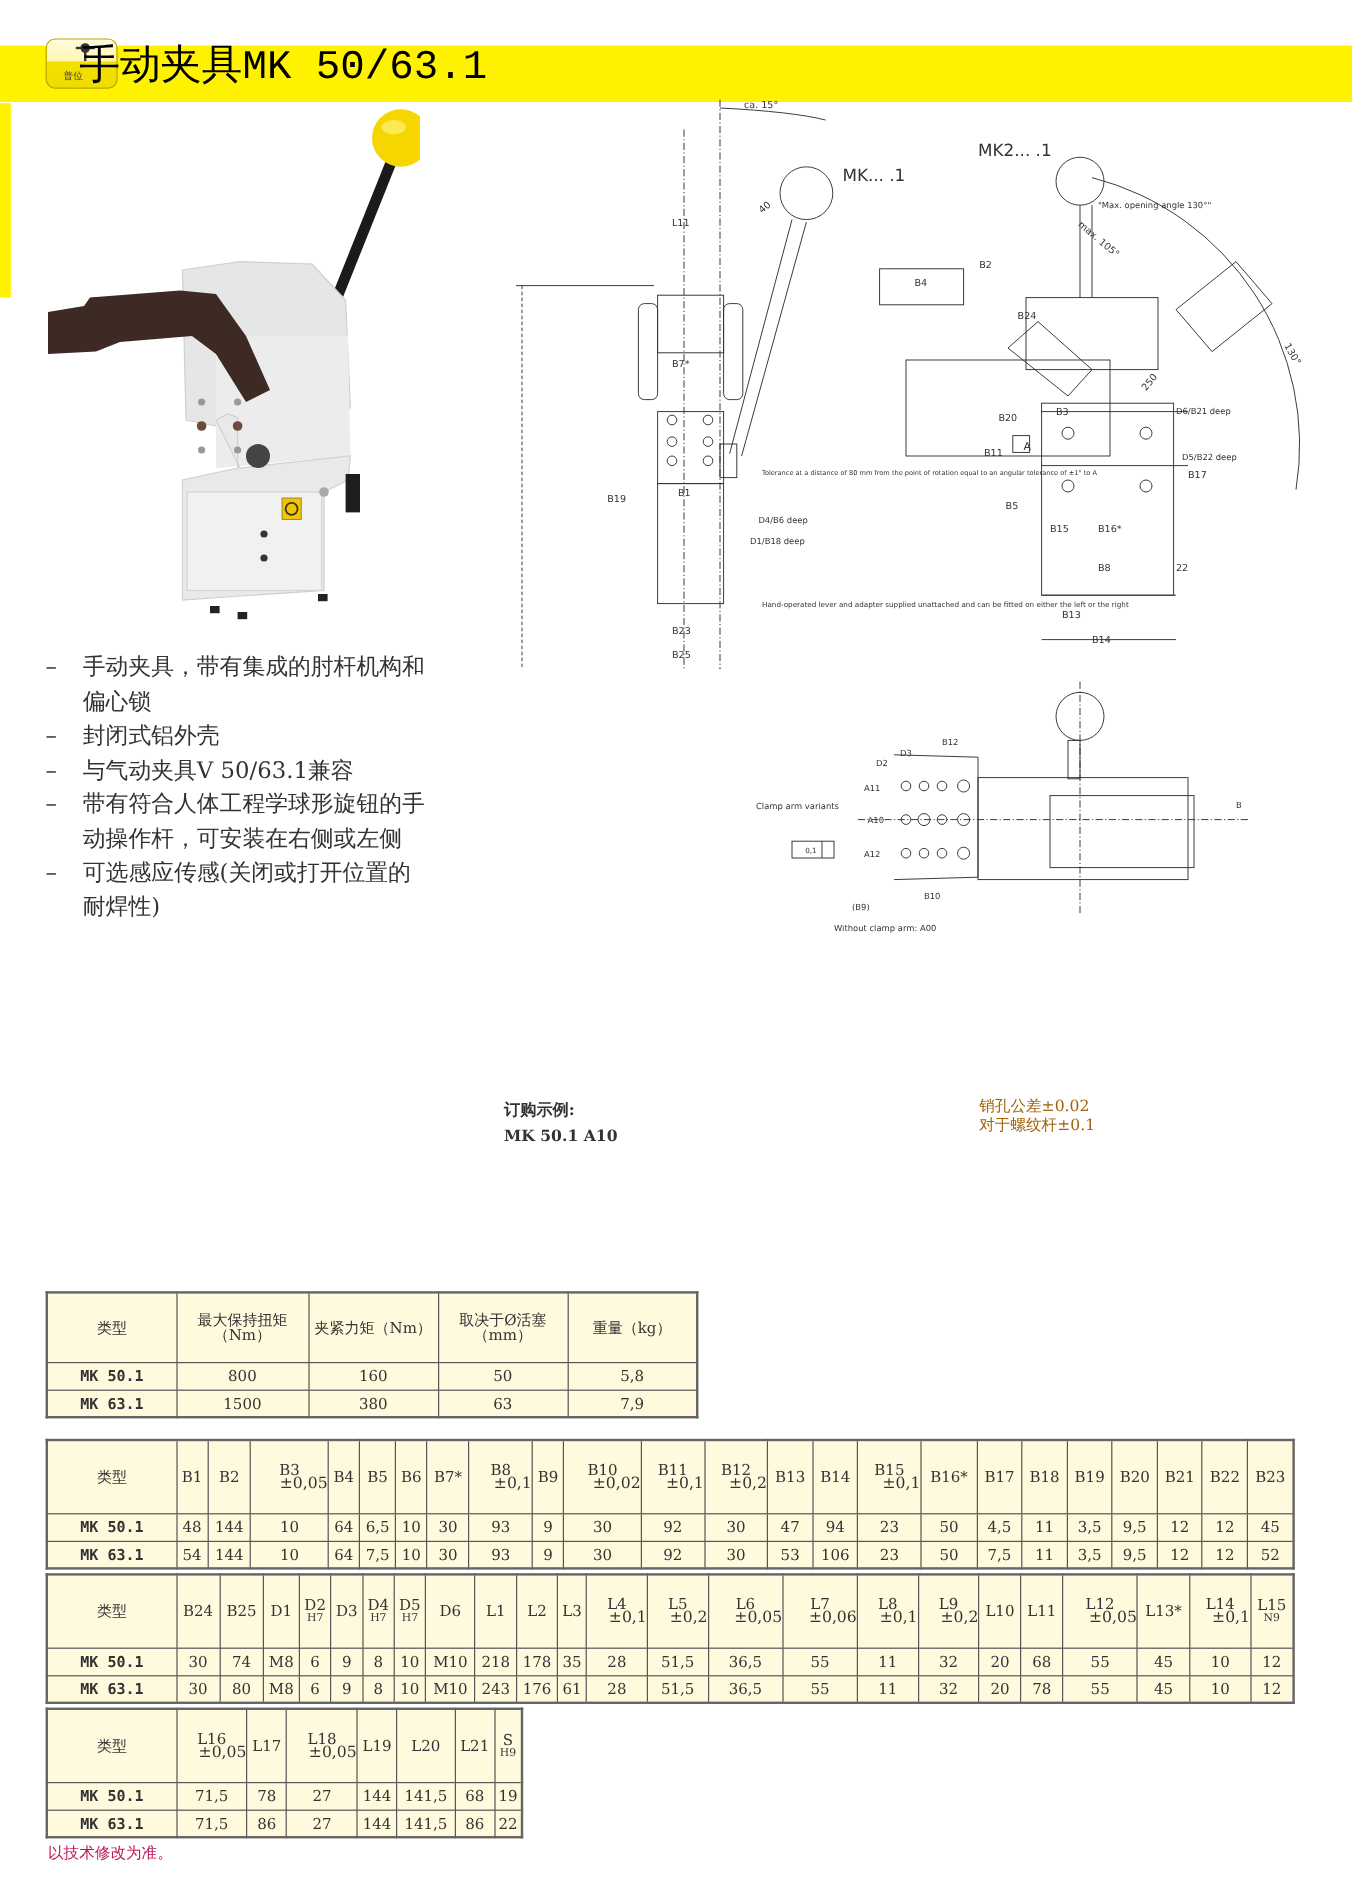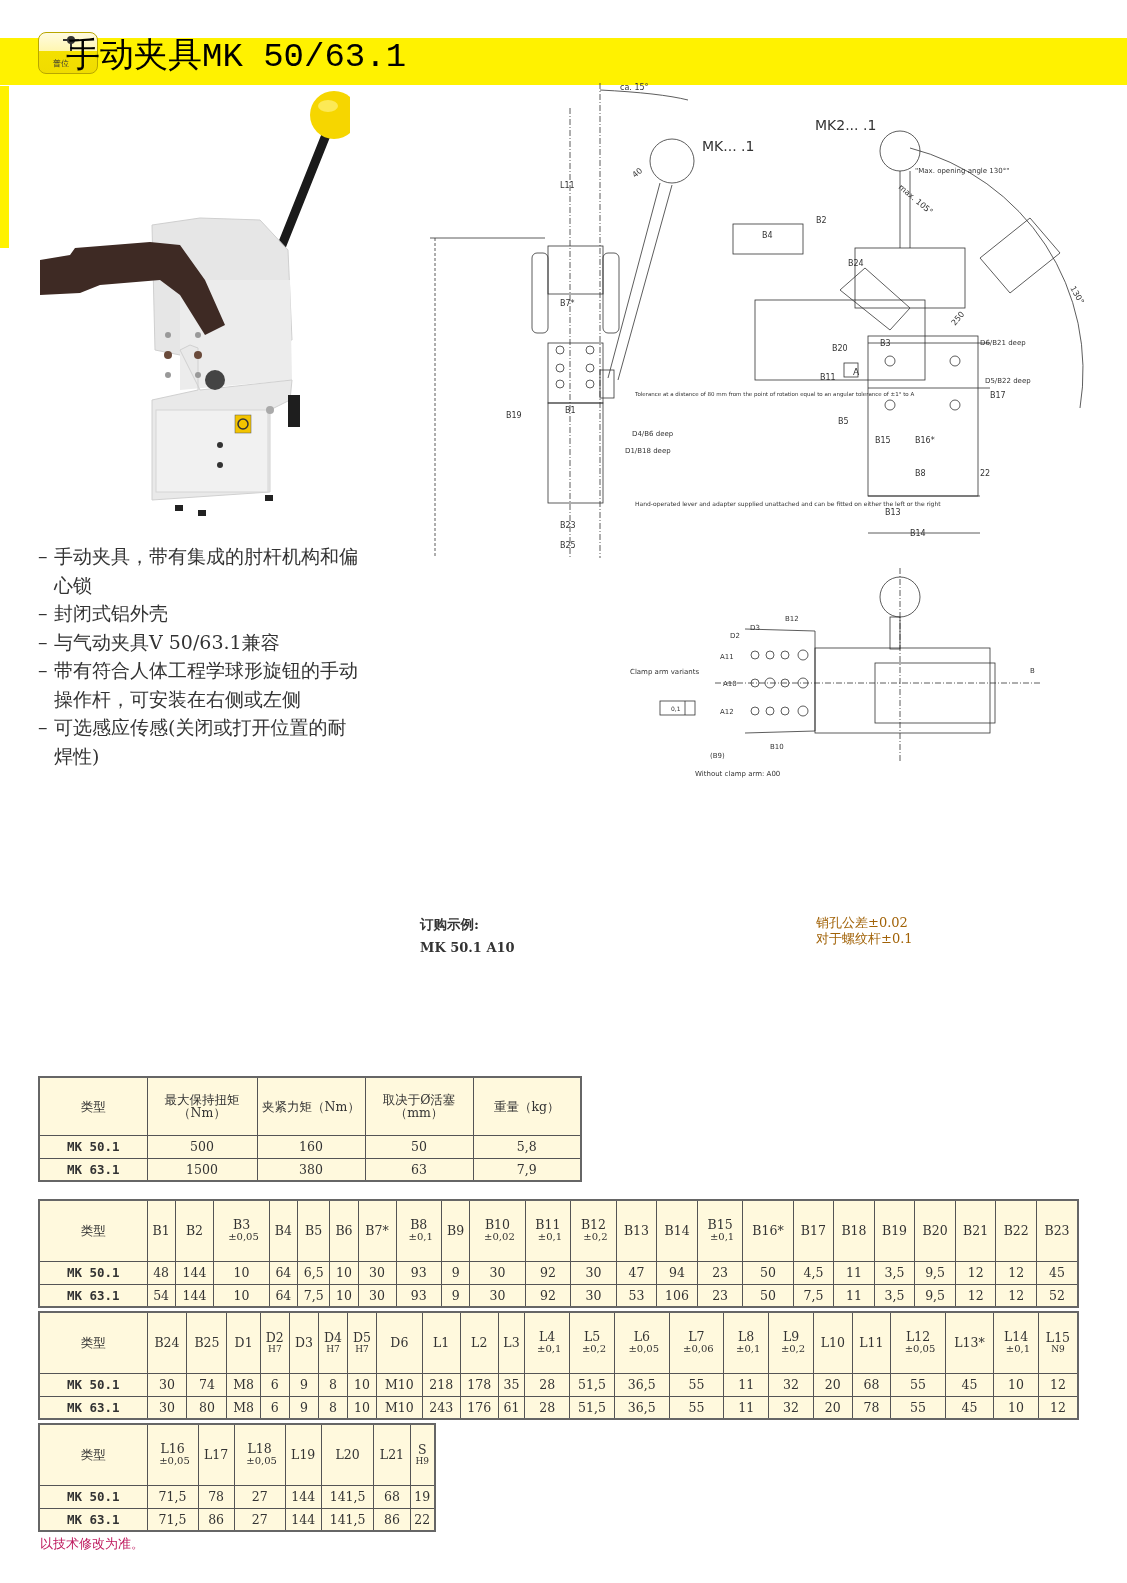--- a/index.html
+++ b/index.html
@@ -16,38 +16,38 @@
            font-family: Liberation Mono, monospace; line-height: 34px; }
 
   .side-bar { position: absolute; left: 0; top: 86px; width: 9px; height: 162px; background: #fff200; }
 
   .photo { position: absolute; left: 30px; top: 80px; width: 320px; height: 440px; }
 
   .features { position: absolute; left: 38px; top: 542px; width: 320px; font-size: 19px; line-height: 28.5px; color: #333;
               font-family: "DejaVu Serif", serif; }
   .features .item { display: flex; }
   .features .dash { width: 16px; flex: none; }
-  .features .txt { flex: 1; }
+  .features .txt { flex: 1; margin-left: 15px; }
 
   .drawing { position: absolute; left: 420px; top: 78px; width: 690px; height: 480px; }
   .drawing2 { position: absolute; left: 625px; top: 553px; width: 420px; height: 235px; }
 
   .order { position: absolute; left: 420px; top: 916px; font-size: 13px; color: #333; }
   .order .order-title { font-weight: bold; font-size: 13.5px; }
   .order .order-code { font-weight: bold; font-size: 13px; margin-top: 6px; font-family: "DejaVu Serif", serif; }
   .order .tree { position: relative; height: 110px; width: 200px; }
   .order .tree .ln { position: absolute; border-left: 1px solid #555; }
   .order .tree .lbl { position: absolute; font-size: 13px; white-space: nowrap; }
 
   .tolerance { position: absolute; left: 816px; top: 915px; font-size: 13px; color: #a16207; line-height: 16px; }
 
   table.spec { position: absolute; border-collapse: collapse; background: #fff9dd; font-family: "DejaVu Serif", serif; }
   table.spec td, table.spec th { border: 1px solid #555; text-align: center; font-weight: normal; color: #333; font-size: 12.5px; line-height: 13px; padding: 0; }
   table.spec th { vertical-align: middle; }
-  table.spec th .sub { display: block; font-size: 10px; text-align: center; padding-left: 4px; line-height: 12px; }
+  table.spec th .sub { display: block; font-size: 13px; text-align: right; padding-left: 4px; line-height: 12px; }
   table.spec th .h7 { display: block; font-size: 9px; line-height: 11px; }
   table.spec td.type { font-weight: bold; font-size: 12.5px; font-family: "DejaVu Sans Mono", monospace; }
   table.spec tr.head { height: 61px; }
   table.spec tr.row { height: 23px; }
   table.spec { border: 2px solid #666; }
 
   #t1 { left: 38px; top: 1076px; width: 544px; }
   #t2 { left: 38px; top: 1199px; width: 1041px; }
   #t3 { left: 38px; top: 1311px; width: 1041px; }
   #t4 { left: 38px; top: 1423px; width: 398px; }
@@ -268,21 +268,21 @@
   <tbody>
       <tr class="head">
     <th style="width:108px">类型</th>
     <th style="width:110px">最大保持扭矩（Nm）</th>
     <th style="width:108px">夹紧力矩（Nm）</th>
     <th style="width:108px">取决于Ø活塞（mm）</th>
     <th>重量（kg）</th>
   </tr>
   <tr class="row">
     <td class="type">MK 50.1</td>
-    <td>500</td>
+    <td>800</td>
     <td>160</td>
     <td>50</td>
     <td>5,8</td>
   </tr>
   <tr class="row">
     <td class="type">MK 63.1</td>
     <td>1500</td>
     <td>380</td>
     <td>63</td>
     <td>7,9</td>

